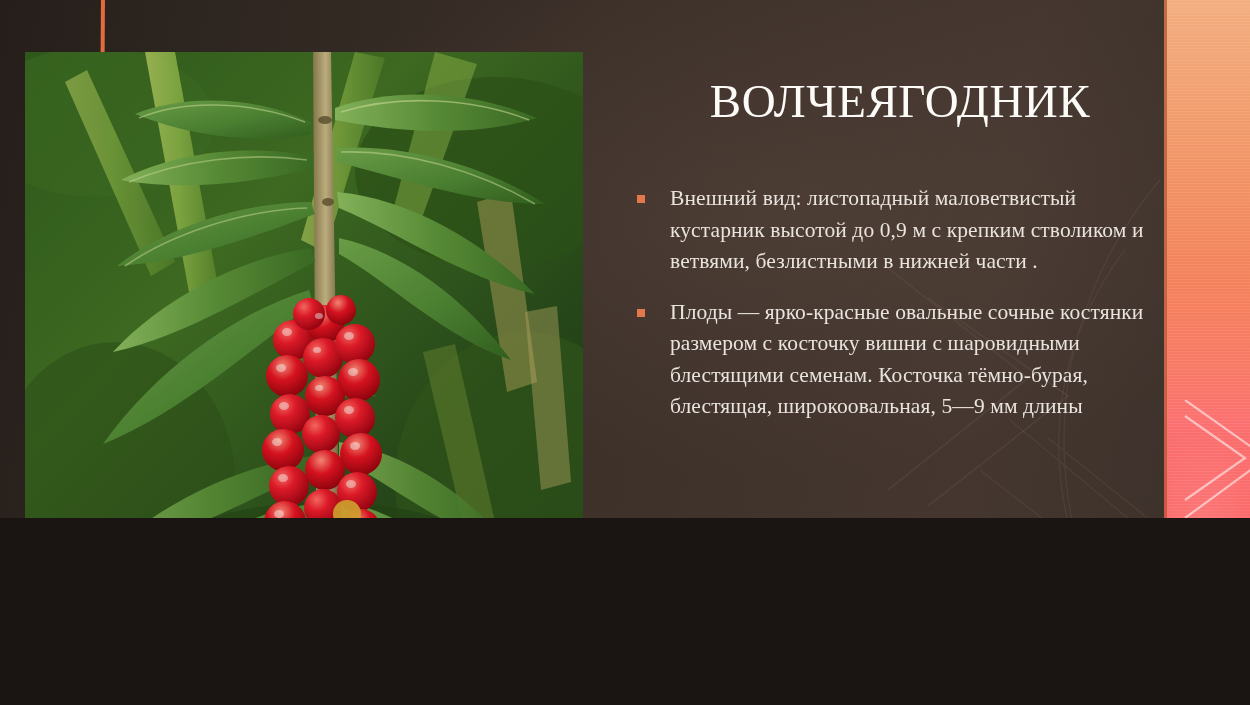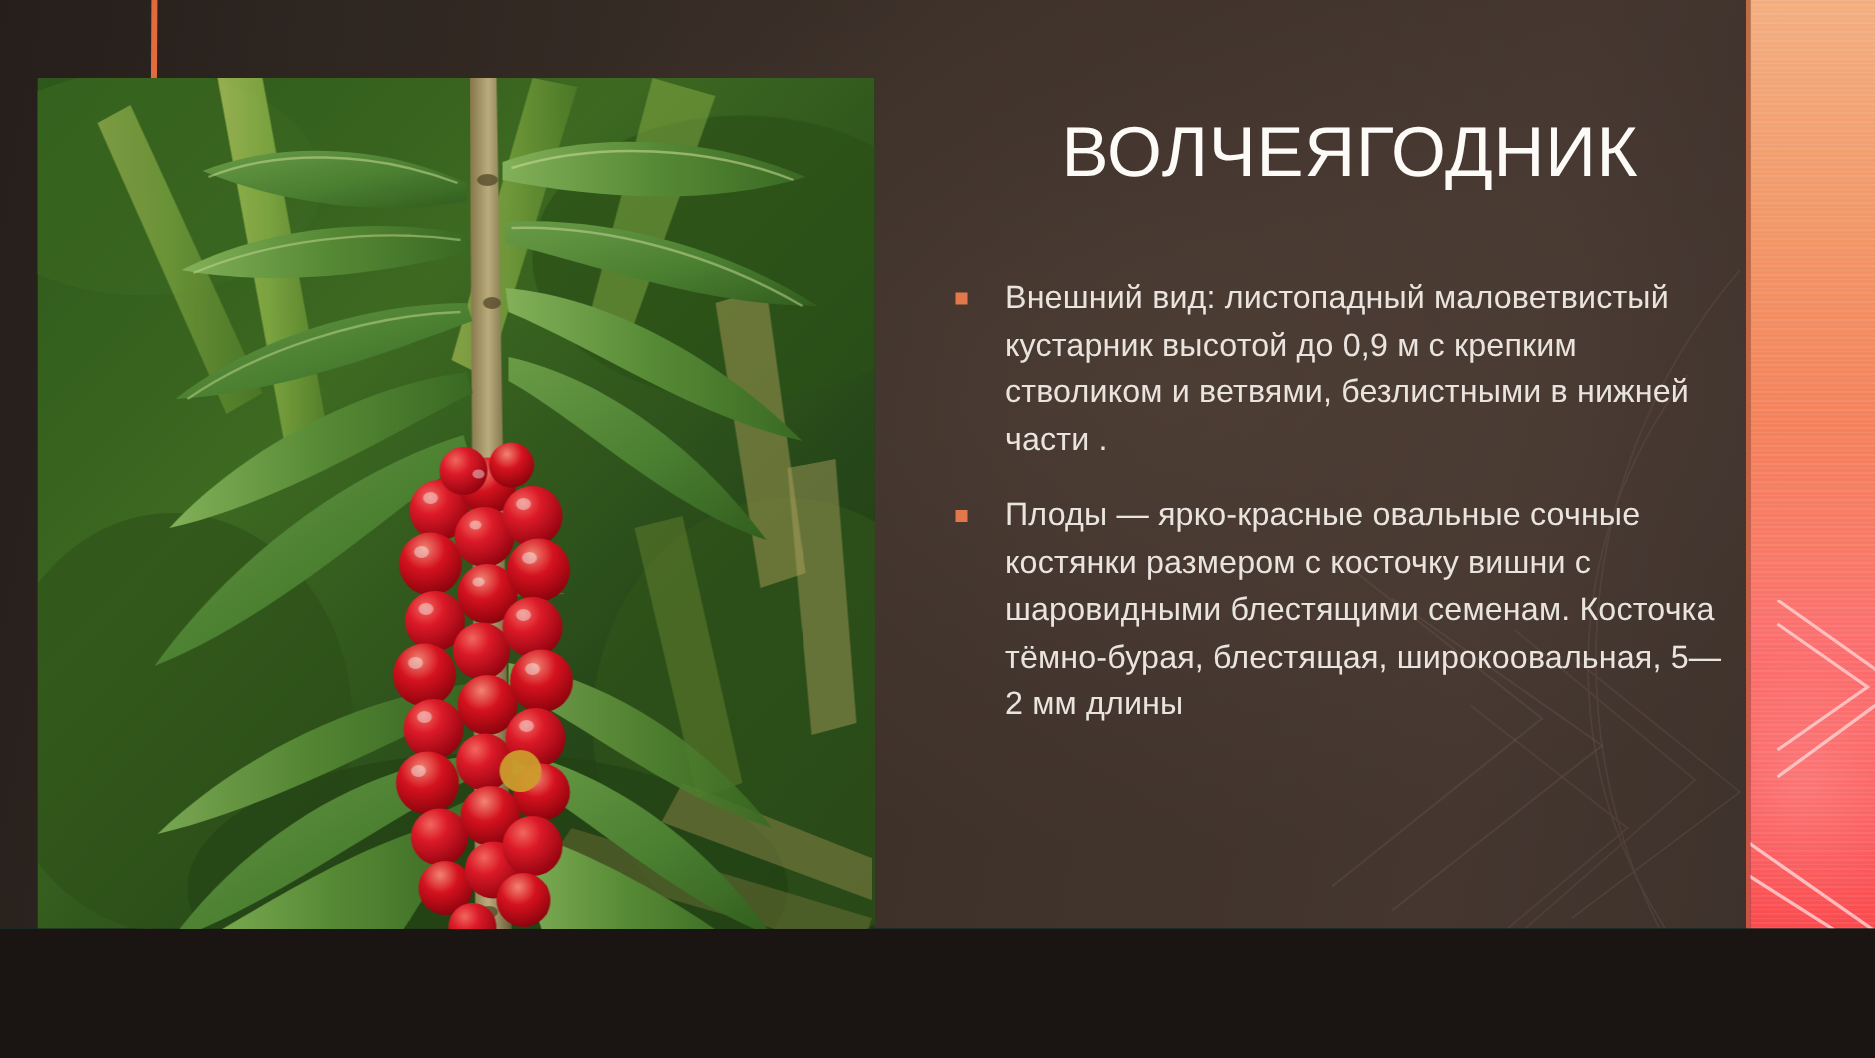--- a/index.html
+++ b/index.html
@@ -3,24 +3,24 @@
 <meta charset="utf-8">
 <style>
   html, body {
     margin: 0;
     padding: 0;
     background: #1a1512;
   }
   .slide {
     position: relative;
     width: 1250px;
-    height: 619px;
+    height: 518px;
     overflow: hidden;
-    font-family: Liberation Sans, sans-serif;
-    background: #0f766e;
+    font-family: Liberation Serif, serif;
+    background: #4c1d95;
   }
   
   .bg-base {
     position: absolute;
     inset: 0;
     background: linear-gradient(100deg, #251e1a 0%, #2d2520 14%, #3c3029 46%, #453730 78%, #3b302a 100%);
   }
   .bg-vignette {
     position: absolute;
     inset: 0;
@@ -359,21 +359,21 @@
 
   <div class="body">
 
     <div class="bullet-row">
       <span class="bullet-marker"></span>
       <div class="bullet-text">Внешний вид: листопадный маловетвистый кустарник  высотой до 0,9 м с крепким стволиком и  ветвями, безлистными в нижней части .</div>
     </div>
 
     <div class="bullet-row">
       <span class="bullet-marker"></span>
-      <div class="bullet-text">Плоды — ярко-красные овальные сочные костянки размером  с косточку вишни с шаровидными блестящими семенам. Косточка тёмно-бурая, блестящая, широкоовальная, 5—2 мм длины</div>
+      <div class="bullet-text">Плоды — ярко-красные овальные сочные костянки размером  с косточку вишни с шаровидными блестящими семенам. Косточка тёмно-бурая, блестящая, широкоовальная, 5—9 мм длины</div>
     </div>
 
 
   </div>
 
   <div class="strip-divider"></div>
   <div class="right-strip">
     <div class="scan"></div>
     <div class="glow"></div>
     <svg class="chev" width="150" height="300" viewBox="0 0 150 300" style="top:400px;">

